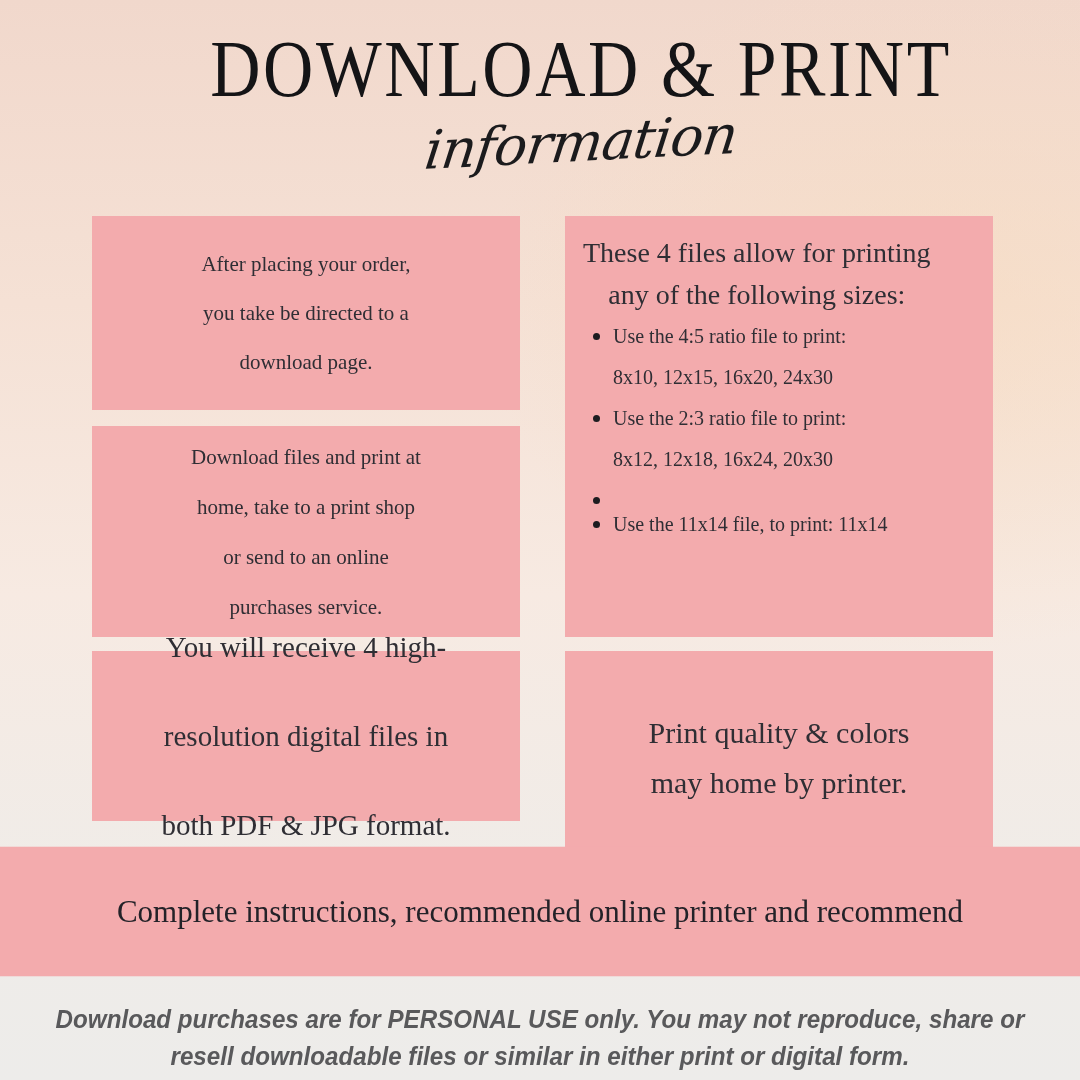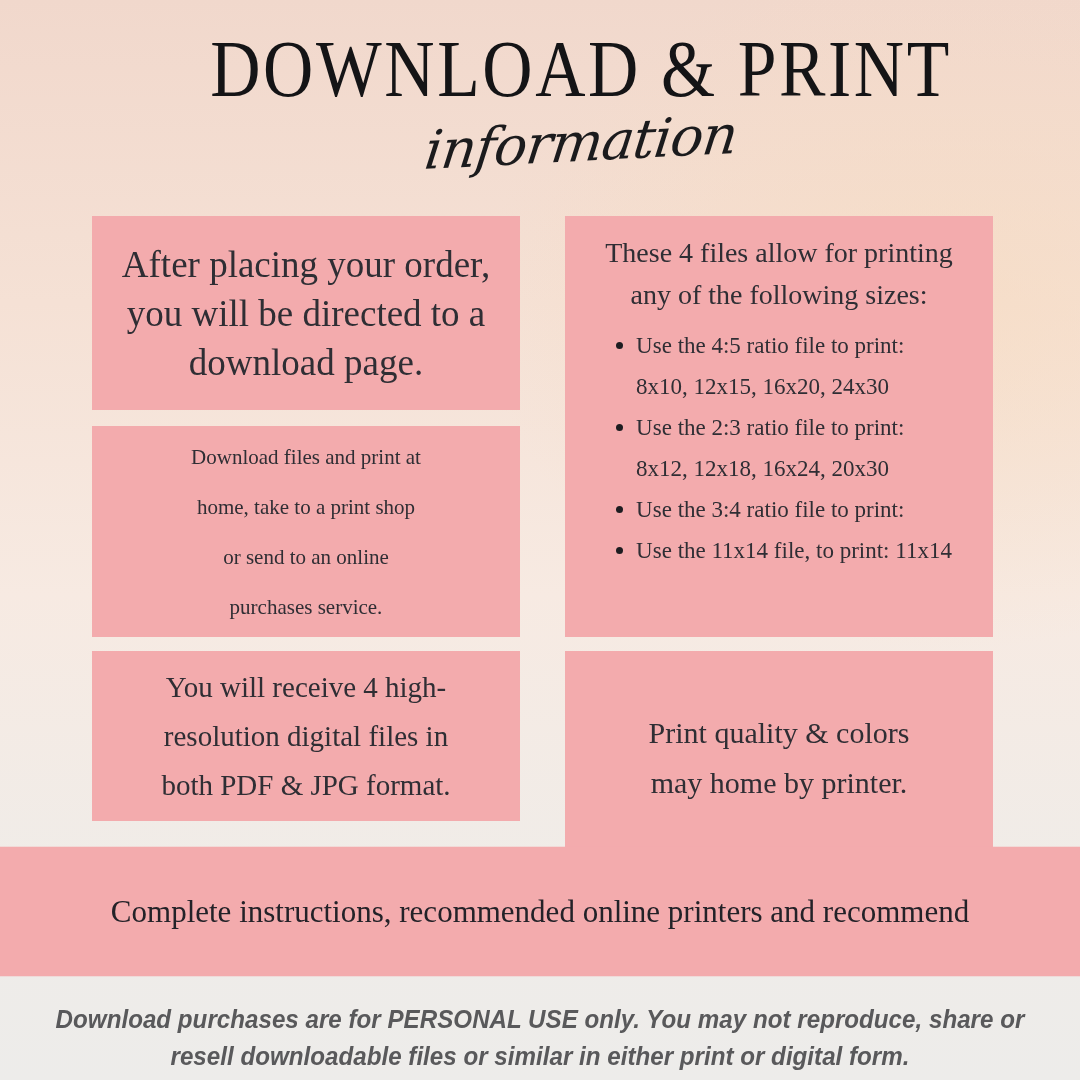--- a/index.html
+++ b/index.html
@@ -22,30 +22,30 @@
     font-family:"DejaVu Serif",serif;font-style:italic;
     font-size:54px;letter-spacing:-1px;color:#1b1b1d;
     transform:skewX(-10deg) rotate(-3deg);transform-origin:50% 50%;
   }
   .card{
     position:absolute;background:#f3abad;color:#2f2e34;
     font-family:"Liberation Serif",serif;
     display:flex;flex-direction:column;justify-content:center;align-items:center;
     text-align:center;box-sizing:border-box;
   }
-  .card-order   {left:92px; top:216px;width:428px;height:194px;font-size:37px;line-height:49px;}
+  .card-order   {left:92px; top:216px;width:428px;height:194px;font-size:21px;line-height:49px;}
   .card-download{left:92px; top:426px;width:428px;height:211px;font-size:21px;line-height:50px;}
-  .card-files   {left:92px; top:651px;width:428px;height:170px;font-size:29px;line-height:49px;}
+  .card-files   {left:92px; top:651px;width:428px;height:170px;font-size:29px;line-height:49px;gap:40px;}
   .card-sizes{
     left:565px;top:216px;width:428px;height:421px;
-    justify-content:flex-start;align-items:center;
+    justify-content:flex-start;align-items:flex-start;
     padding:16px 18px 0 18px;
   }
   .sizes-heading{text-align:center;font-size:28px;line-height:42px;}
-  .bullets{margin-top:9px;padding-left:10px;font-size:23px;line-height:41px;text-align:left;}
+  .bullets{padding-left:10px;font-size:20px;line-height:41px;text-align:left;}
   .bullet{display:flex;align-items:flex-start;}
   .dot{flex:0 0 auto;width:7px;height:7px;border-radius:50%;background:#1d1c20;margin:17px 13px 0 0;}
   .card-quality {left:565px;top:651px;width:428px;height:214px;font-size:30px;line-height:50px;}
   .banner{
     position:absolute;left:0;top:848px;width:1080px;height:127px;
     background:#f3abad;color:#232228;
     font-family:"Liberation Serif",serif;font-size:31px;line-height:45px;
     display:flex;flex-direction:column;justify-content:center;text-align:center;
     transform:scaleY(1.02);
   }
@@ -61,21 +61,21 @@
 
 <div class="page">
 
   <div class="header">
     <div class="title">DOWNLOAD &amp; PRINT</div>
     <div class="subtitle">information</div>
   </div>
 
   <div class="card card-order">
     <div>After placing your order,</div>
-    <div>you will be directed to a</div>
+    <div>you take be directed to a</div>
     <div>download page.</div>
   </div>
 
   <div class="card card-download">
     <div>Download files and print at</div>
     <div>home, take to a print shop</div>
     <div>or send to an online</div>
     <div>purchases service.</div>
   </div>
 
@@ -101,39 +101,38 @@
       <div class="bullet">
         <span class="dot"></span>
         <div>
           <div>Use the 2:3 ratio file to print:</div>
           <div>8x12, 12x18, 16x24, 20x30</div>
         </div>
       </div>
       <div class="bullet">
         <span class="dot"></span>
         <div>
-          <div>Use the 3:4 ratio file to print:</div>
         </div>
       </div>
       <div class="bullet">
         <span class="dot"></span>
         <div>
           <div>Use the 11x14 file, to print: 11x14</div>
         </div>
       </div>
     </div>
   </div>
 
   <div class="card card-quality">
     <div>Print quality &amp; colors</div>
     <div>may home by printer.</div>
   </div>
 
   <div class="banner">
-    <div>Complete instructions, recommended online printers and recommend</div>
+    <div>Complete instructions, recommended online printer and recommend</div>
   </div>
 
   <div class="footer">
     <div>Download purchases are for PERSONAL USE only. You may not reproduce, share or</div>
     <div>resell downloadable files or similar in either print or digital form.</div>
   </div>
 
 </div>
 
 </body></html>

